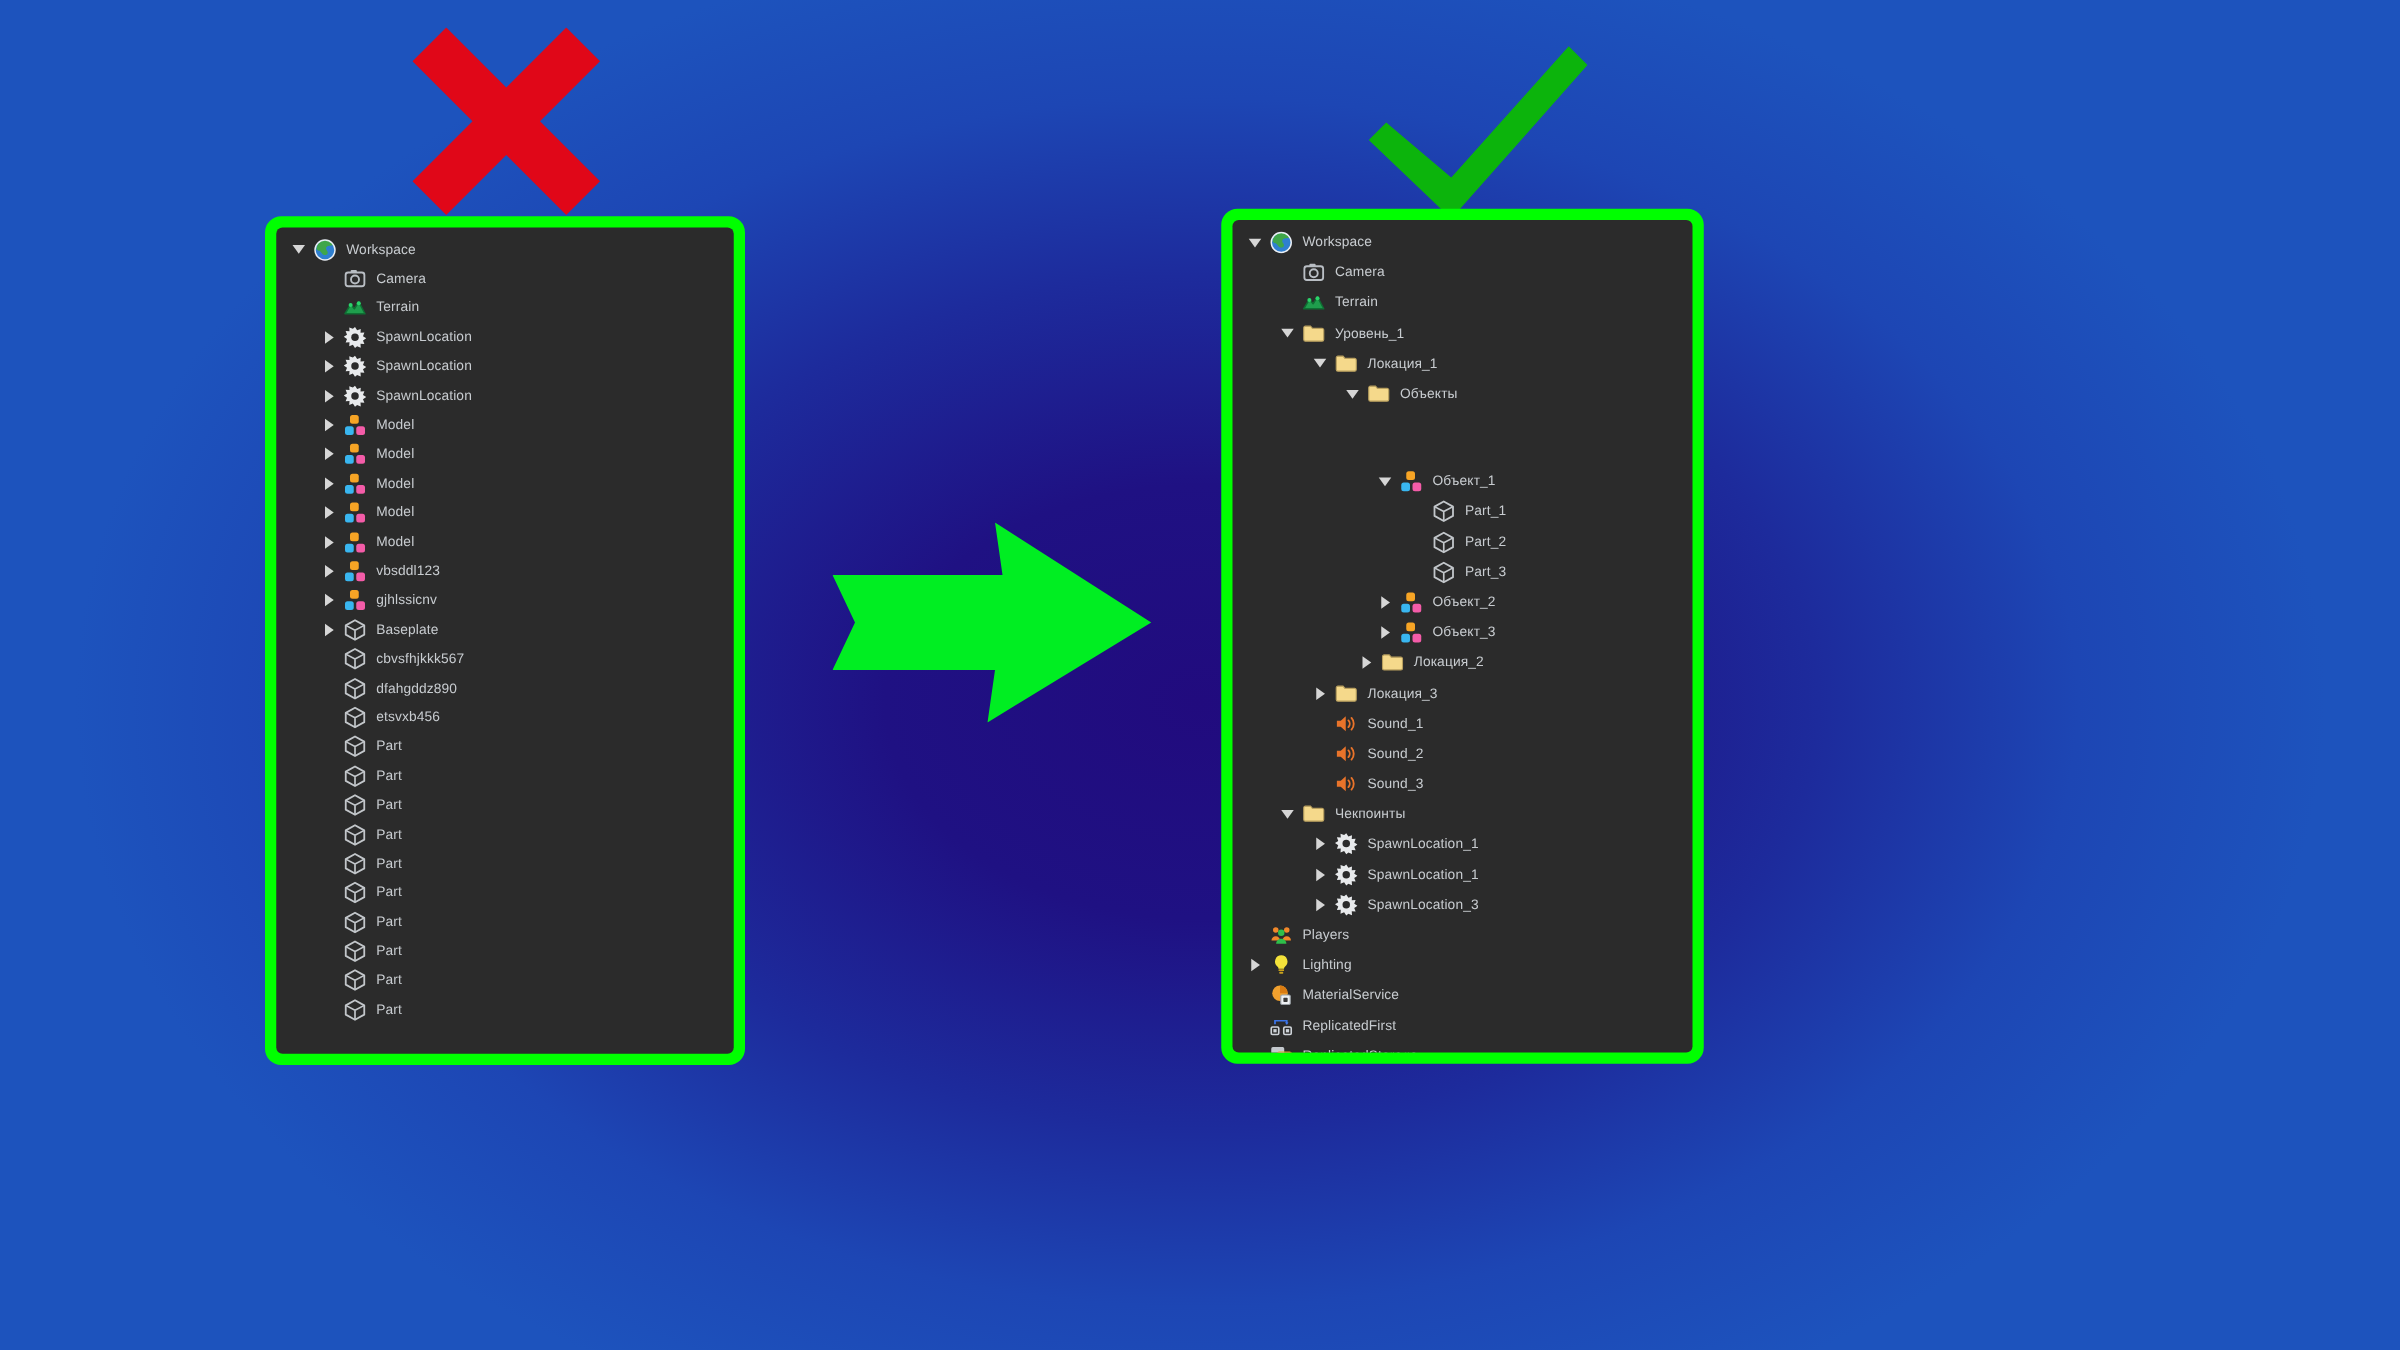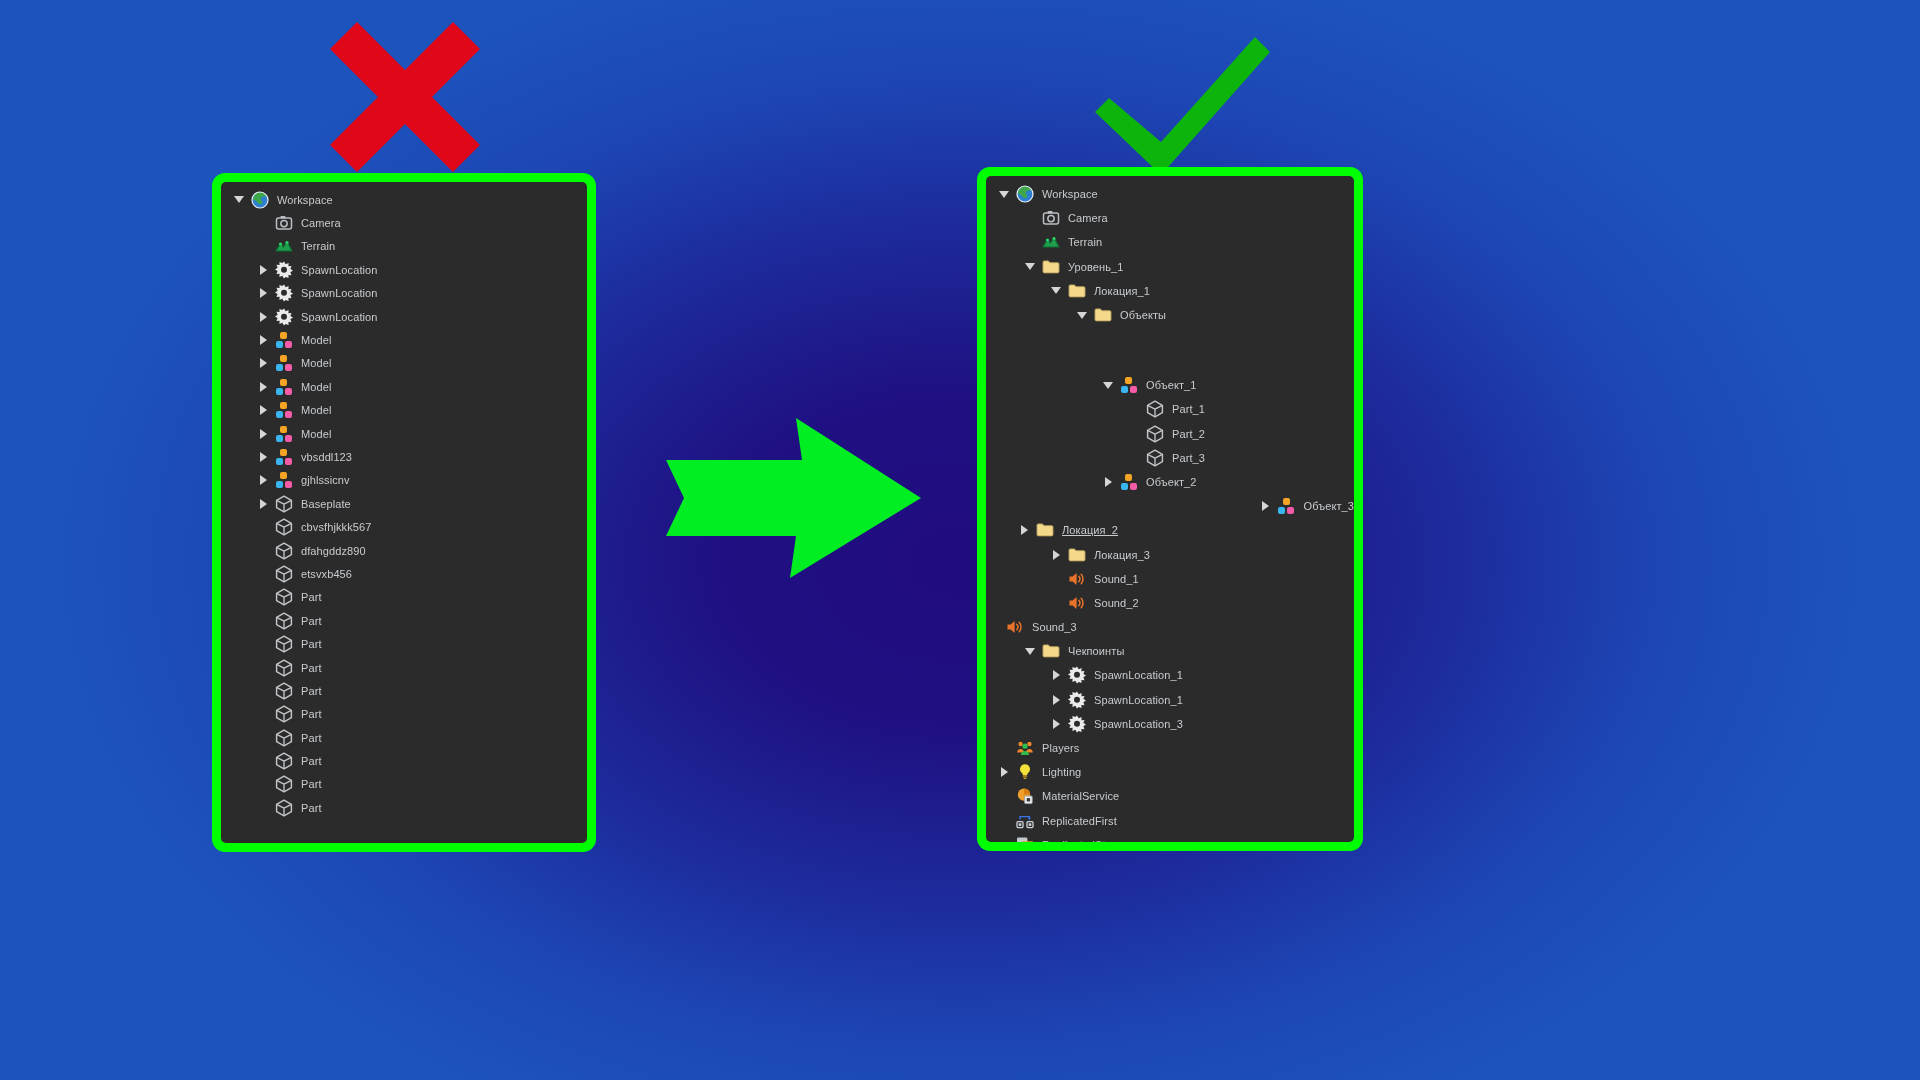--- a/index.html
+++ b/index.html
@@ -530,34 +530,34 @@
           </span>
           <span class="icon-cell">
             <span class="model-ic" style="position:relative;display:inline-block;">
               <i class="sq s1" style="background:#f6a425"></i>
               <i class="sq s2" style="background:#39b6f0"></i>
               <i class="sq s3" style="background:#f45ca8"></i>
             </span>
           </span>
           <span class="label">Объект_2</span>
         </div>
-        <div class="row" style="padding-left: 114px; justify-content: flex-end;">
+        <div class="row" style="padding-left: 114px;">
           <span class="arrow-cell">
             <span class="tri closed"></span>
           </span>
           <span class="icon-cell">
             <span class="model-ic" style="position:relative;display:inline-block;">
               <i class="sq s1" style="background:#f6a425"></i>
               <i class="sq s2" style="background:#39b6f0"></i>
               <i class="sq s3" style="background:#f45ca8"></i>
             </span>
           </span>
           <span class="label">Объект_3</span>
         </div>
-        <div class="row" style="padding-left: 30px; text-decoration: underline;">
+        <div class="row" style="padding-left: 99px;">
           <span class="arrow-cell">
             <span class="tri closed"></span>
           </span>
           <span class="icon-cell">
             <svg class="ic" width="18" height="18" viewBox="0 0 18 18">
               <path d="M1 4.2a1.3 1.3 0 0 1 1.3-1.3h4.1l1.6 1.8h7.7A1.3 1.3 0 0 1 17 6v7.6a1.3 1.3 0 0 1-1.3 1.3H2.3A1.3 1.3 0 0 1 1 13.6z" fill="#f5d98b" stroke="#b9a05f" stroke-width=".9"></path>
             </svg>
           </span>
           <span class="label">Локация_2</span>
         </div>
@@ -585,21 +585,21 @@
         <div class="row" style="padding-left: 62px;">
           <span class="arrow-cell"></span>
           <span class="icon-cell">
             <svg class="ic" width="18" height="18" viewBox="0 0 18 18">
               <path d="M1.5 6.6h3.1L8.6 3v12L4.6 11.4H1.5z" fill="#e8732a"></path>
               <path d="M10.7 6.3a3.9 3.9 0 0 1 0 5.4M13.2 4.3a7.1 7.1 0 0 1 0 9.4" fill="none" stroke="#e8732a" stroke-width="1.5" stroke-linecap="round"></path>
             </svg>
           </span>
           <span class="label">Sound_2</span>
         </div>
-        <div class="row" style="">
+        <div class="row" style="padding-left: 62px;">
           <span class="arrow-cell"></span>
           <span class="icon-cell">
             <svg class="ic" width="18" height="18" viewBox="0 0 18 18">
               <path d="M1.5 6.6h3.1L8.6 3v12L4.6 11.4H1.5z" fill="#e8732a"></path>
               <path d="M10.7 6.3a3.9 3.9 0 0 1 0 5.4M13.2 4.3a7.1 7.1 0 0 1 0 9.4" fill="none" stroke="#e8732a" stroke-width="1.5" stroke-linecap="round"></path>
             </svg>
           </span>
           <span class="label">Sound_3</span>
         </div>
         <div class="row" style="padding-left: 36px;">

